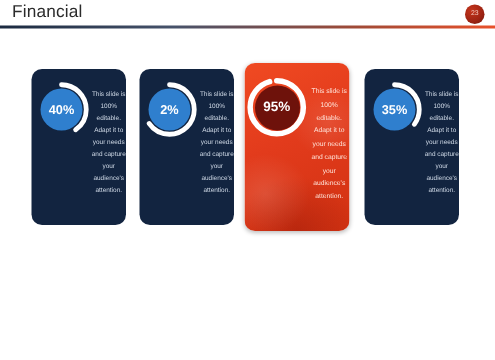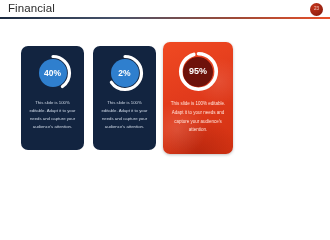--- a/index.html
+++ b/index.html
@@ -62,22 +62,22 @@
     left: 0;
     top: 42px;
     width: 330px;
     height: 115px;
   }
   .card {
     position: absolute;
     border-radius: 7px;
     box-sizing: border-box;
     display: flex;
-    flex-direction: column;
-    align-items: center;
+    flex-direction: row;
+    align-items: flex-start;
   }
   .card.normal {
     top: 4px;
     width: 63px;
     height: 104px;
     background: #122440;
     padding-top: 7px;
   }
   .card.c1 { left: 21px; }
   .card.c2 { left: 93px; }
@@ -190,14 +190,23 @@
   <div class="card highlight">
     <div class="donut big">
       <svg viewBox="0 0 40 40">
         <circle cx="20" cy="20" r="16.5" fill="none" stroke="#ffffff" stroke-width="3.4" stroke-linecap="round" stroke-dasharray="98.5 5.2" transform="rotate(-90 20 20)"></circle>
       </svg>
       <div class="donut-center dark-fill">95%</div>
     </div>
     <div class="card-text">This slide is 100% editable. Adapt it to your needs and capture your audience's attention.</div>
   </div>
 
+  <div class="card normal c4">
+    <div class="donut">
+      <svg viewBox="0 0 40 40">
+        <circle cx="20" cy="20" r="16.5" fill="none" stroke="#ffffff" stroke-width="3.2" stroke-linecap="round" stroke-dasharray="36.3 67.4" transform="rotate(-90 20 20)"></circle>
+      </svg>
+      <div class="donut-center blue-fill">35%</div>
+    </div>
+    <div class="card-text">This slide is 100% editable. Adapt it to your needs and capture your audience's attention.</div>
+  </div>
 
 </div>
 
 </body></html>

